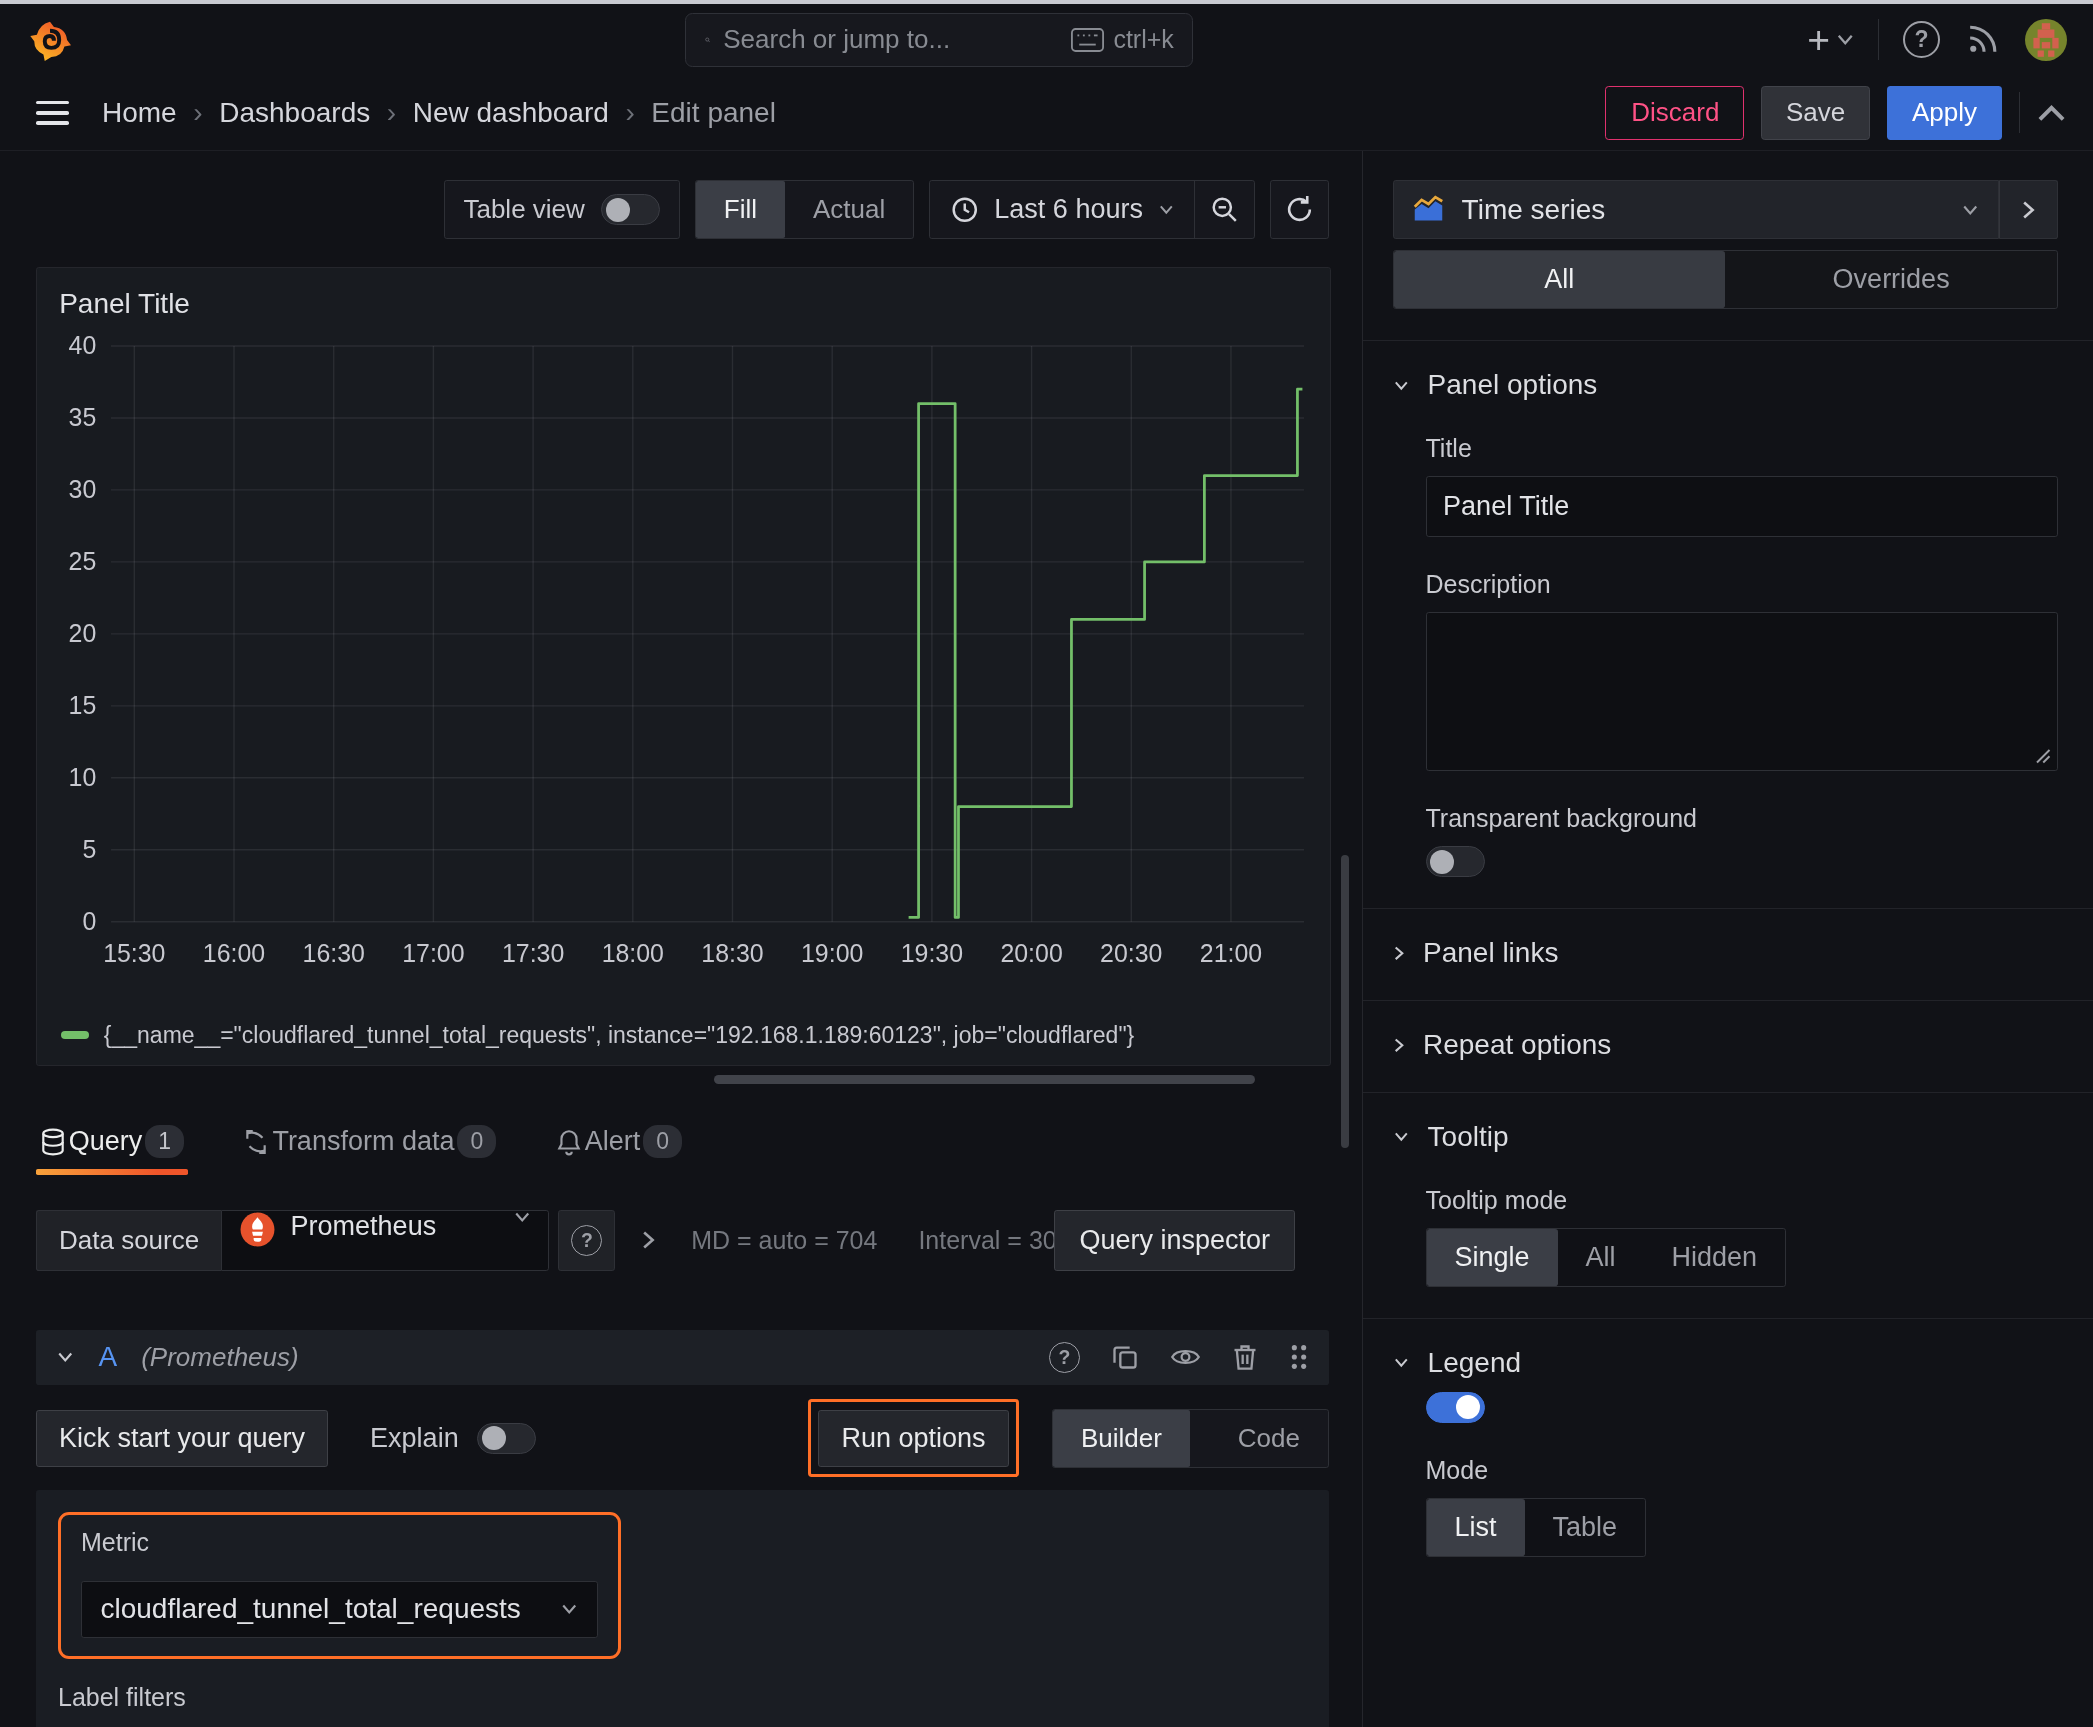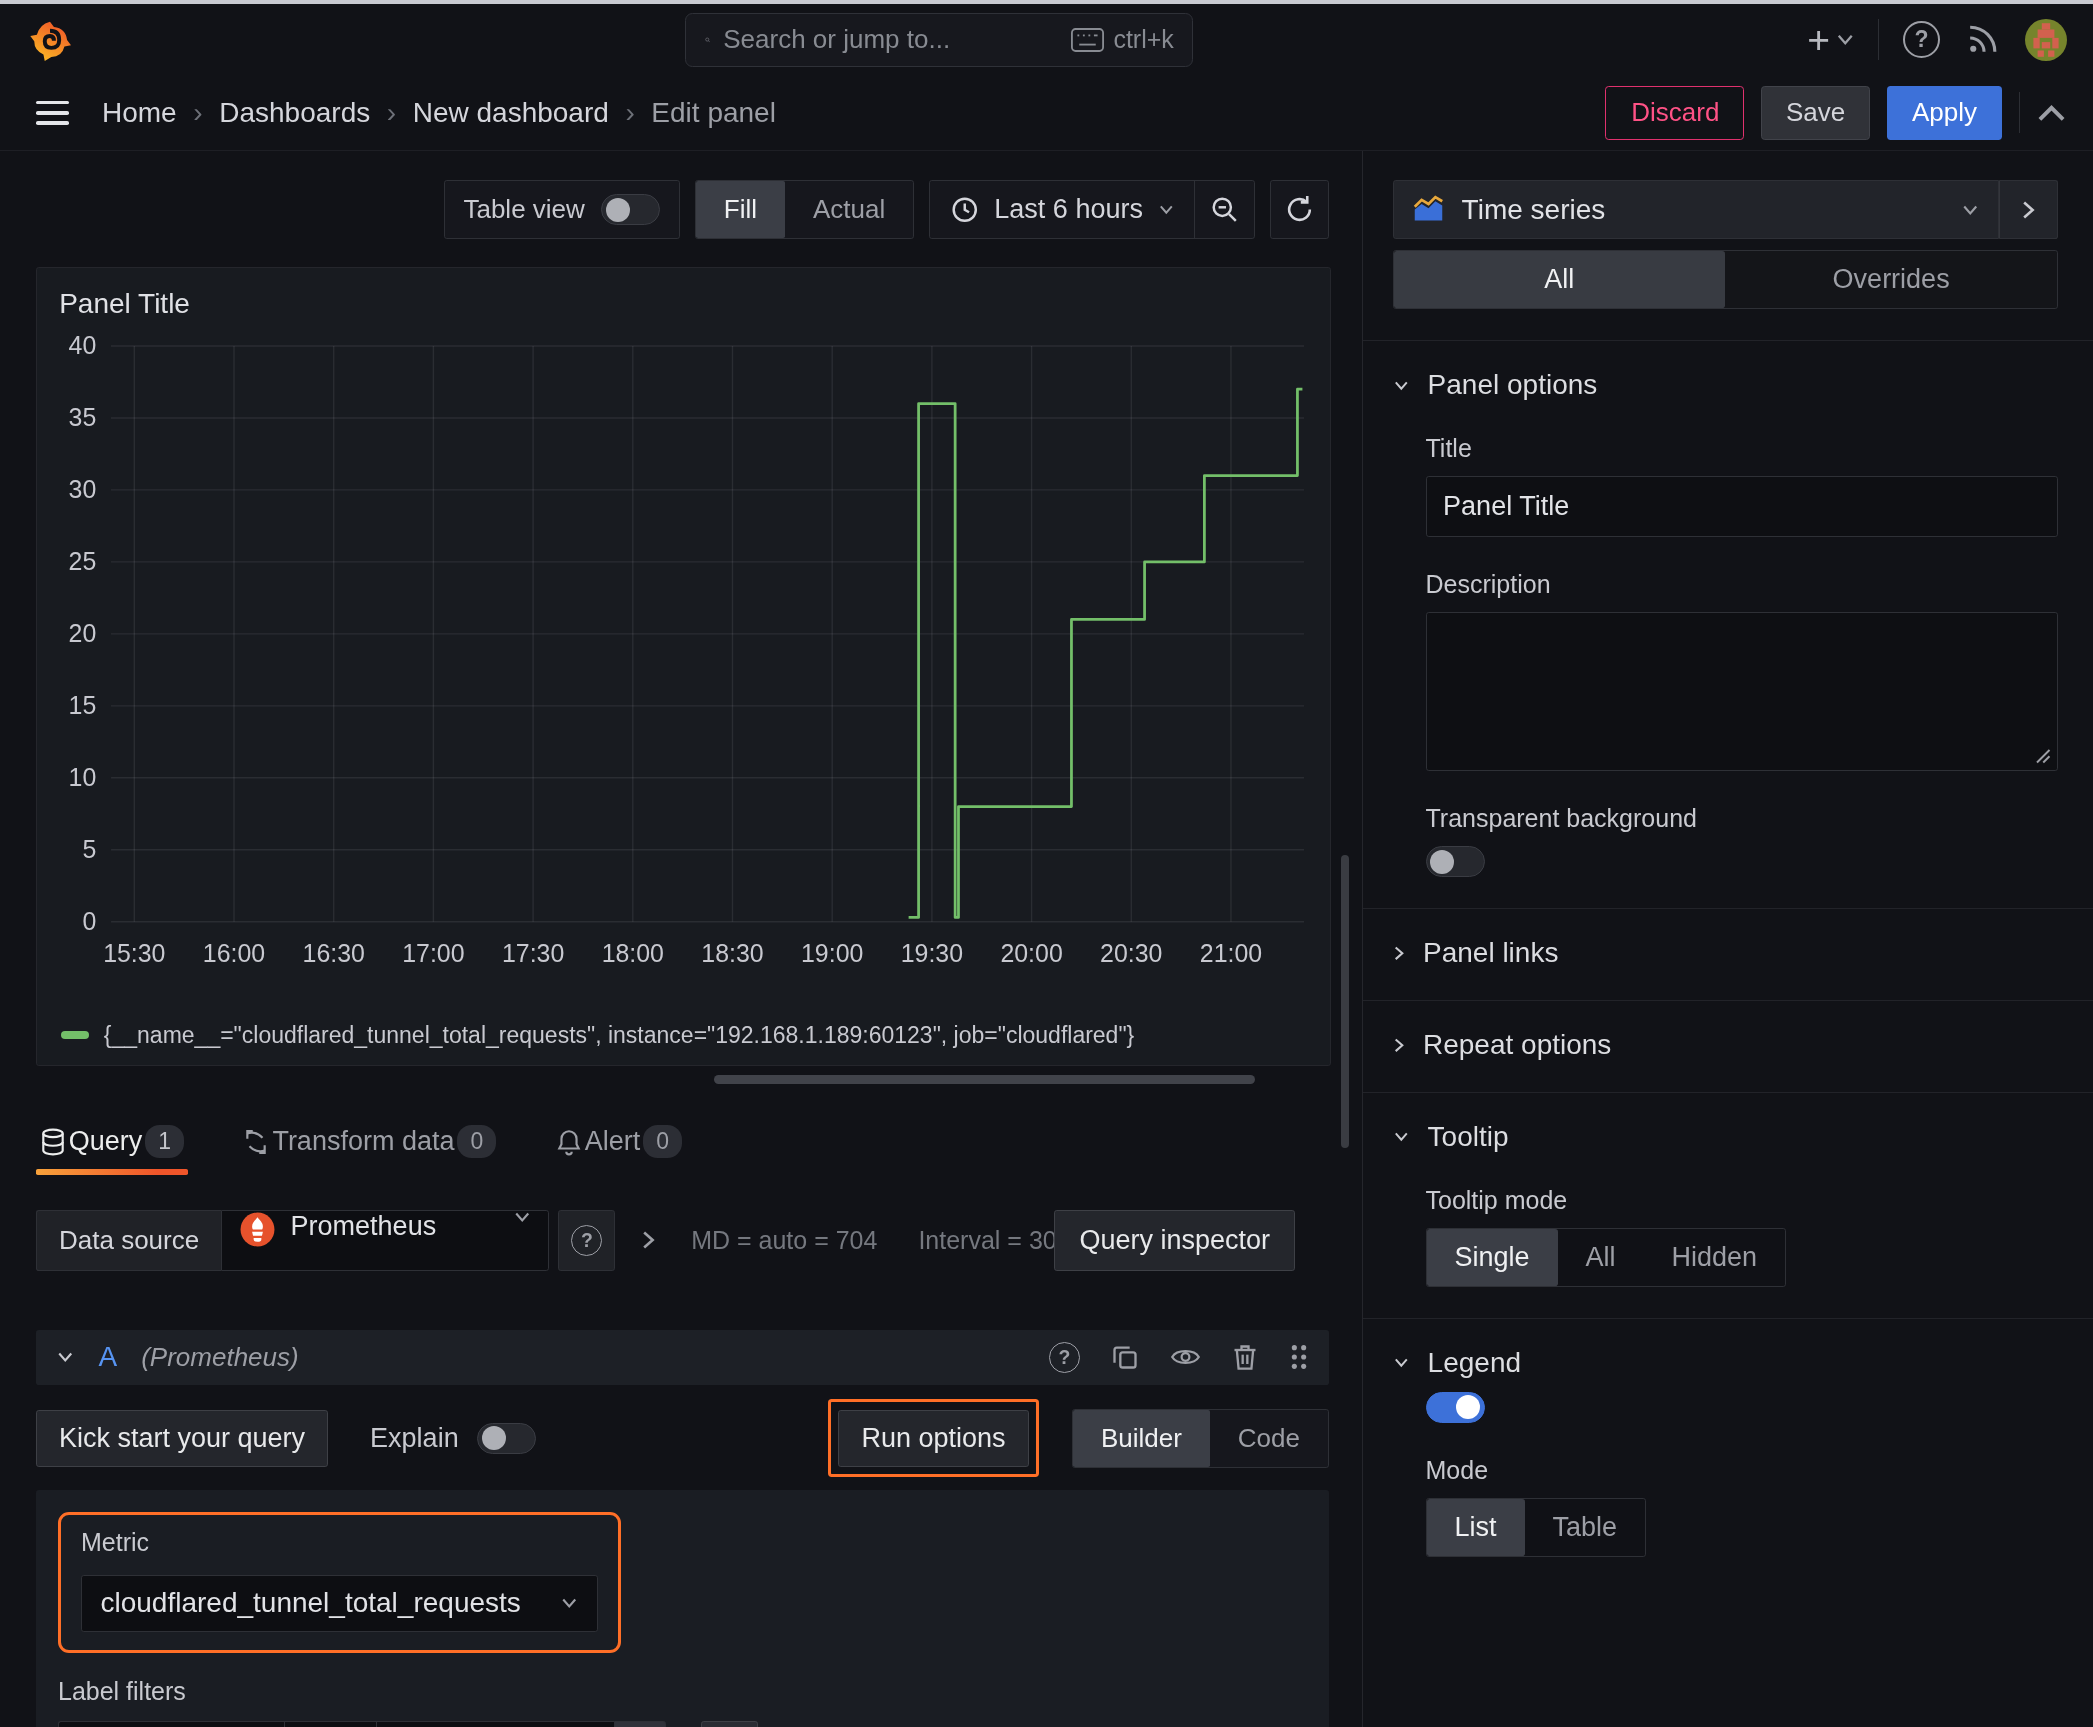--- a/index.html
+++ b/index.html
@@ -90,27 +90,27 @@
   .query-header { margin-top:59px; height:55px; background:#1d2026; border-radius:2.8px; display:flex; align-items:center; padding:0 20px; gap:24px; }
   .qref { color:#5794f2; font-size:28px; font-weight:500; cursor:pointer; }
   .qhint { color:#9d9fa6; font-size:26px; font-style:italic; }
   .qicons { margin-left:auto; display:flex; align-items:center; gap:31px; }
 
   .kick-row { display:flex; align-items:center; margin-top:13px; height:81px; }
   .btn-sec { height:57px; background:#24262c; border:0.9px solid #3e4046; border-radius:2.8px; display:flex; align-items:center; padding:0 22px; font-size:27px; color:#e8e9eb; font-weight:500; cursor:pointer; }
   .explain { display:flex; align-items:center; gap:18.5px; margin-left:42px; color:#c9cad0; font-size:27px; }
   .hl-box { border:3.7px solid #ff6f27; border-radius:3.7px; padding:7.4px; }
   .run-wrap { margin-left:auto; }
-  .bc-seg { margin-left:33px; height:59px; border:0.9px solid #2e3036; border-radius:2.8px; background:#16171d; display:flex; align-items:center; overflow:hidden; }
+  .bc-seg { margin-left:33px; height:59px; border:0.9px solid #2e3036; border-radius:2.8px; background:#16171d; display:flex; align-items:center; overflow:hidden;gap:20px; }
 
   .editor-box { margin-top:11px; background:#1a1d23; border-radius:2.8px; padding:22px; height:277px; }
   .metric-hl { display:inline-block; border:3.7px solid #ff6f27; border-radius:11px; padding:13px 20px 18.5px 20px; }
   .field-label { font-size:25px; color:#c9cad0; font-weight:500; }
   .dd { height:57px; background:#0d0e12; border:0.9px solid #2e3036; border-radius:2.8px; display:flex; align-items:center; padding:0 18.5px; gap:18.5px; cursor:pointer; font-size:28px; color:#e2e3e7; }
-  .metric-dd { width:517px; margin-top:18px; }
+  .metric-dd { width:517px; margin-top:24px; }
   .lf-row { display:flex; align-items:center; margin-top:14.8px; }
   .lf-group { display:flex; align-items:stretch; }
   .lf-group .dd { border-radius:0; border-right:none; }
   .lf-group .dd:first-child { border-radius:2.8px 0 0 2.8px; }
   .xbtn { width:52px; background:#30323a; border:0.9px solid #2e3036; border-radius:0 2.8px 2.8px 0; display:flex; align-items:center; justify-content:center; color:#d5d6dc; font-size:28px; cursor:pointer; }
   .plusbtn { width:57px; height:57px; margin-left:35px; background:#2a2c33; border:0.9px solid #3e4046; border-radius:2.8px; display:flex; align-items:center; justify-content:center; color:#e8e9eb; font-size:37px; font-weight:300; cursor:pointer; }
 
   
   .viz-row { display:flex; margin-top:29.5px; height:59px; }
   .viz-select { flex:1; background:#22242a; border:0.9px solid #2e3036; border-radius:2.8px 0 0 2.8px; display:flex; align-items:center; gap:16.6px; padding:0 18.5px; cursor:pointer; }

